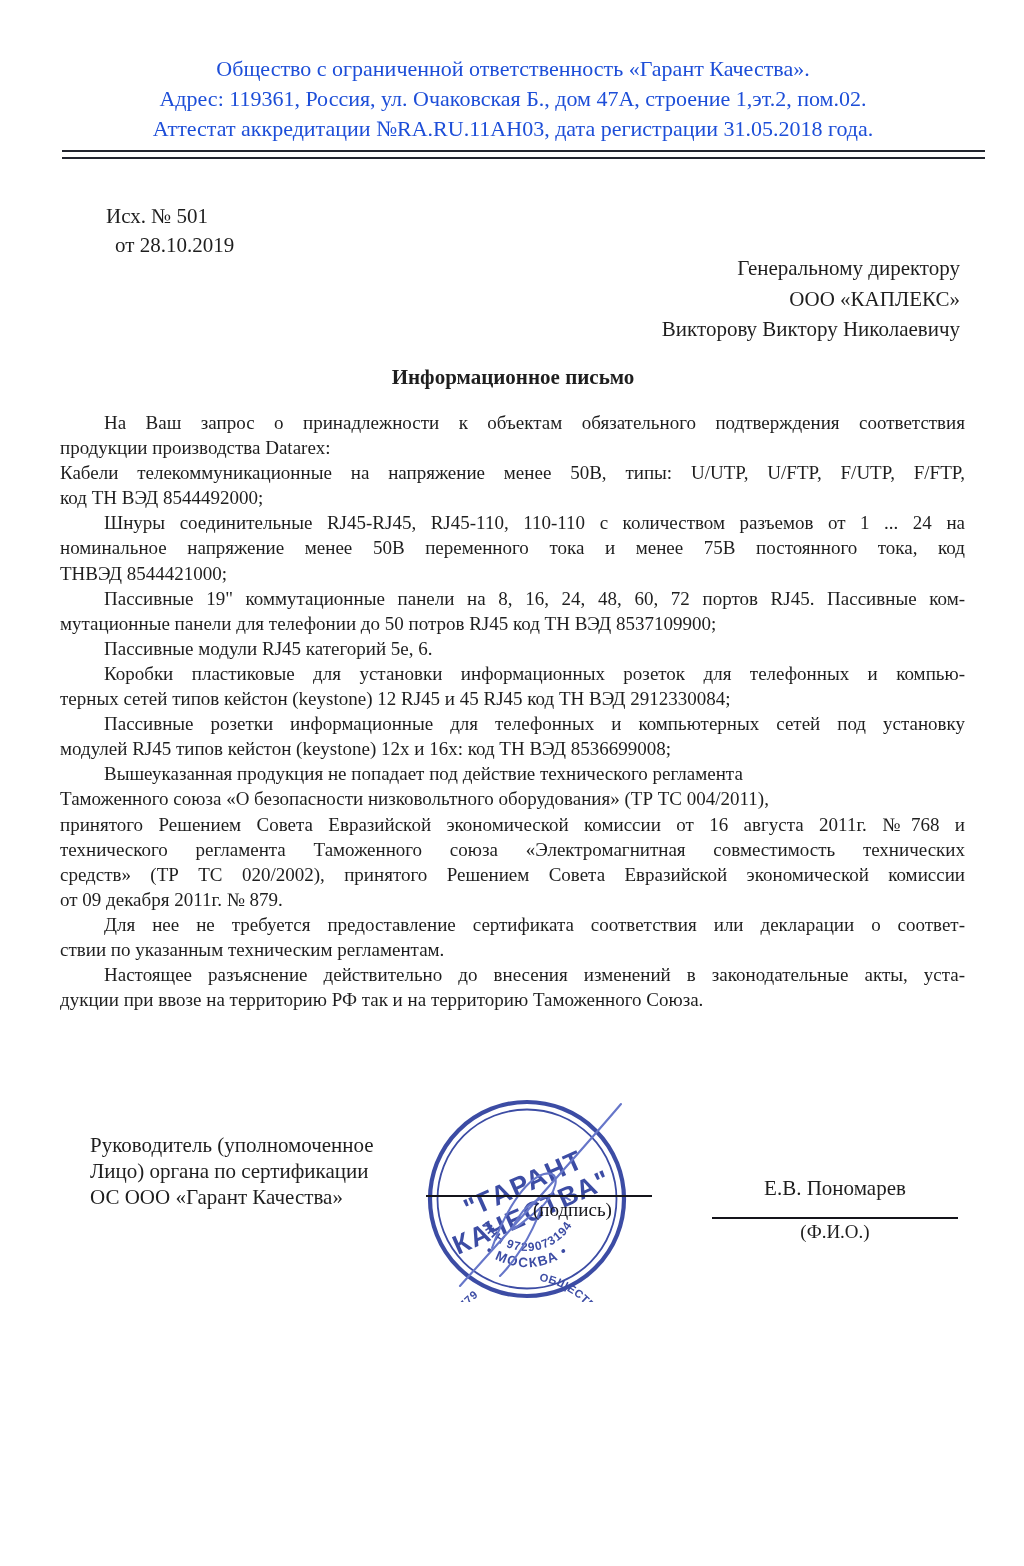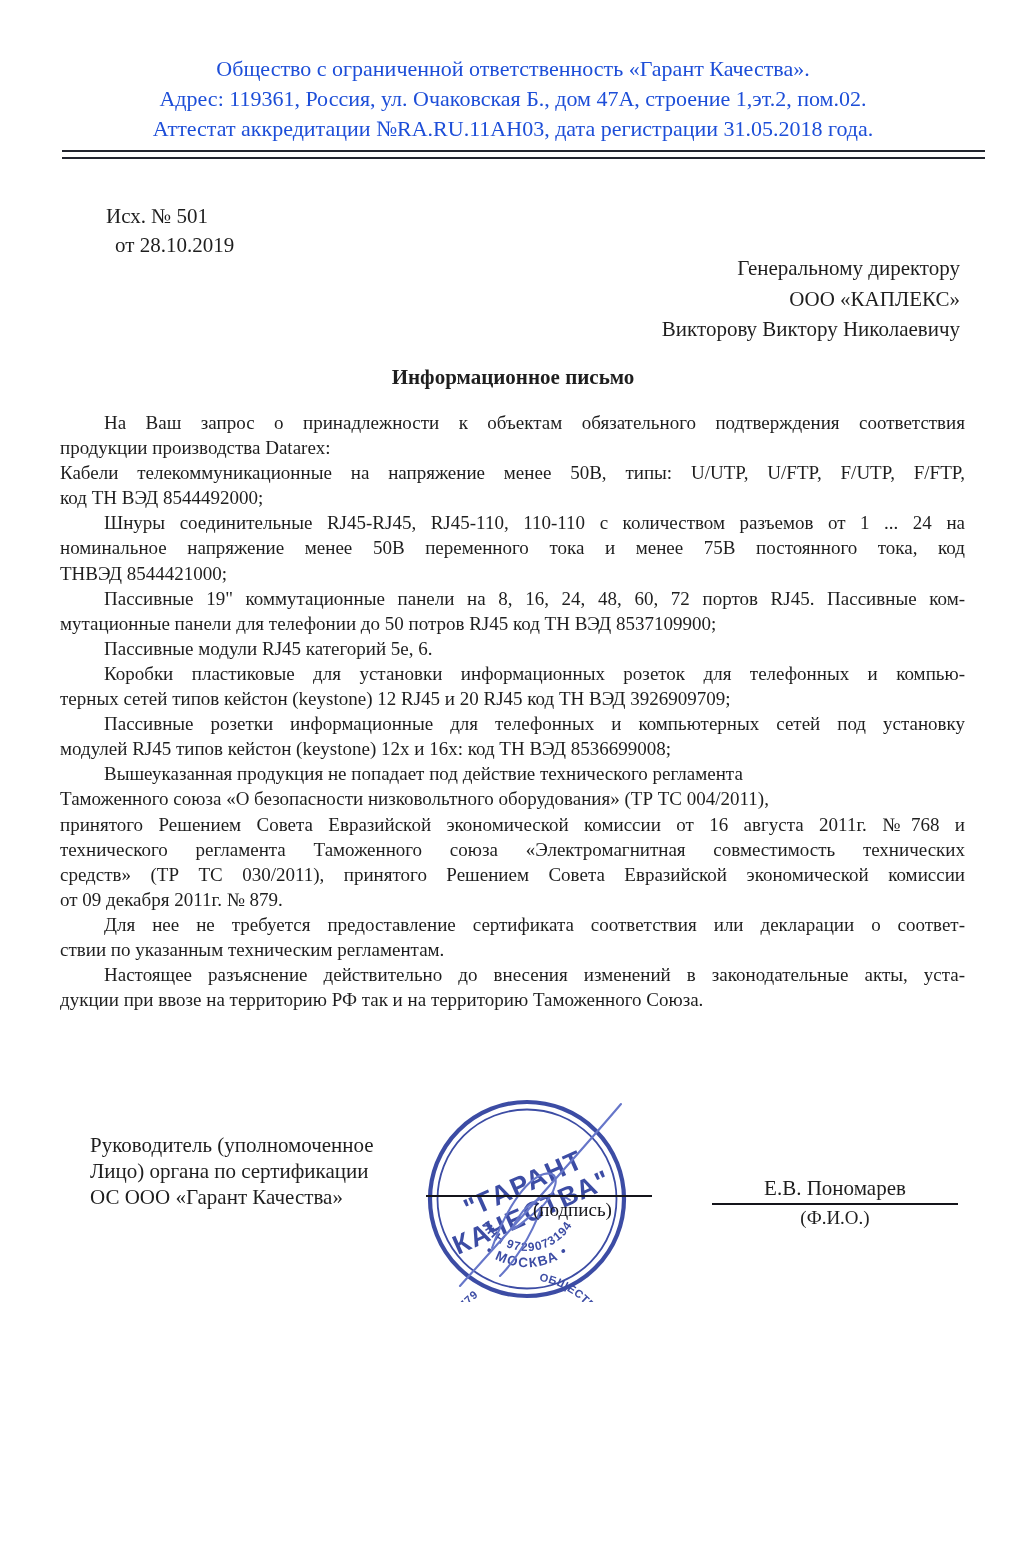--- a/index.html
+++ b/index.html
@@ -32,21 +32,21 @@
   }
   .body-text{position:absolute;top:410px;left:60px;width:905px;font-size:19px;}
   .bline{line-height:25.1px;}
   .bline.ind{text-indent:44px;}
   .bline.str{text-align:justify;text-align-last:justify;}
   .signoff-left{position:absolute;top:1133px;left:90px;font-size:21px;line-height:25.8px;}
   .stamp-wrap{position:absolute;left:424px;top:1096px;width:206px;height:206px;z-index:1;}
   .sign-line{position:absolute;left:426px;top:1195px;width:226px;border-top:2px solid #14141a;z-index:2;}
   .sign-label{position:absolute;left:497px;top:1199px;font-size:19px;z-index:3;color:#14141a;margin-left:36px;}
   .name-block{position:absolute;left:712px;top:1176px;width:246px;text-align:center;z-index:2;}
-  .name-line{border-bottom:2px solid #14141a;padding-bottom:2px;font-size:21px;}
+  .name-line{border-bottom:2px solid #14141a;padding-bottom:16px;font-size:21px;}
   .name-label{font-size:19px;margin-top:2px;}
 </style>
 </head>
 <body>
 
 <div class="letterhead">
   <div>Общество с ограниченной ответственность «Гарант Качества».</div>
   <div>Адрес: 119361, Россия, ул. Очаковская Б., дом 47А, строение 1,эт.2, пом.02.</div>
   <div>Аттестат аккредитации №RA.RU.11АН03, дата регистрации 31.05.2018 года.</div>
 </div>
@@ -71,28 +71,28 @@
     <div class="bline">продукции производства Datarex:</div>
     <div class="bline str">Кабели телекоммуникационные на напряжение менее 50В, типы: U/UTP, U/FTP, F/UTP, F/FTP,</div>
     <div class="bline">код ТН ВЭД 8544492000;</div>
     <div class="bline ind str">Шнуры соединительные RJ45-RJ45, RJ45-110, 110-110 с количеством разъемов от 1 ... 24 на</div>
     <div class="bline str">номинальное напряжение менее 50В переменного тока и менее 75В постоянного тока, код</div>
     <div class="bline">ТНВЭД 8544421000;</div>
     <div class="bline ind str">Пассивные 19" коммутационные панели на 8, 16, 24, 48, 60, 72 портов RJ45. Пассивные ком-</div>
     <div class="bline">мутационные панели для телефонии до 50 потров RJ45 код ТН ВЭД 8537109900;</div>
     <div class="bline ind">Пассивные модули RJ45 категорий 5е, 6.</div>
     <div class="bline ind str">Коробки пластиковые для установки информационных розеток для телефонных и компью-</div>
-    <div class="bline">терных сетей типов кейстон (keystone) 12 RJ45 и 20 RJ45 код ТН ВЭД 3926909709;</div>
+    <div class="bline">терных сетей типов кейстон (keystone) 12 RJ45 и 45 RJ45 код ТН ВЭД 2912330084;</div>
     <div class="bline ind str">Пассивные розетки информационные для телефонных и компьютерных сетей под установку</div>
     <div class="bline">модулей RJ45 типов кейстон (keystone) 12х и 16х: код ТН ВЭД 8536699008;</div>
     <div class="bline ind">Вышеуказанная продукция не попадает под действие технического регламента</div>
     <div class="bline">Таможенного союза «О безопасности низковольтного оборудования» (ТР ТС 004/2011),</div>
     <div class="bline str">принятого Решением Совета Евразийской экономической комиссии от 16 августа 2011г. №768 и</div>
     <div class="bline str">технического регламента Таможенного союза «Электромагнитная совместимость технических</div>
-    <div class="bline str">средств» (ТР ТС 030/2011), принятого Решением Совета Евразийской экономической комиссии</div>
+    <div class="bline str">средств» (ТР ТС 020/2002), принятого Решением Совета Евразийской экономической комиссии</div>
     <div class="bline">от 09 декабря 2011г. № 879.</div>
     <div class="bline ind str">Для нее не требуется предоставление сертификата соответствия или декларации о соответ-</div>
     <div class="bline">ствии по указанным техническим регламентам.</div>
     <div class="bline ind str">Настоящее разъяснение действительно до внесения изменений в законодательные акты, уста-</div>
     <div class="bline">дукции при ввозе на территорию РФ так и на территорию Таможенного Союза.</div>
   </div>
 
 <div class="signoff-left">
     <div>Руководитель (уполномоченное</div>
     <div>Лицо) органа по сертификации</div>

